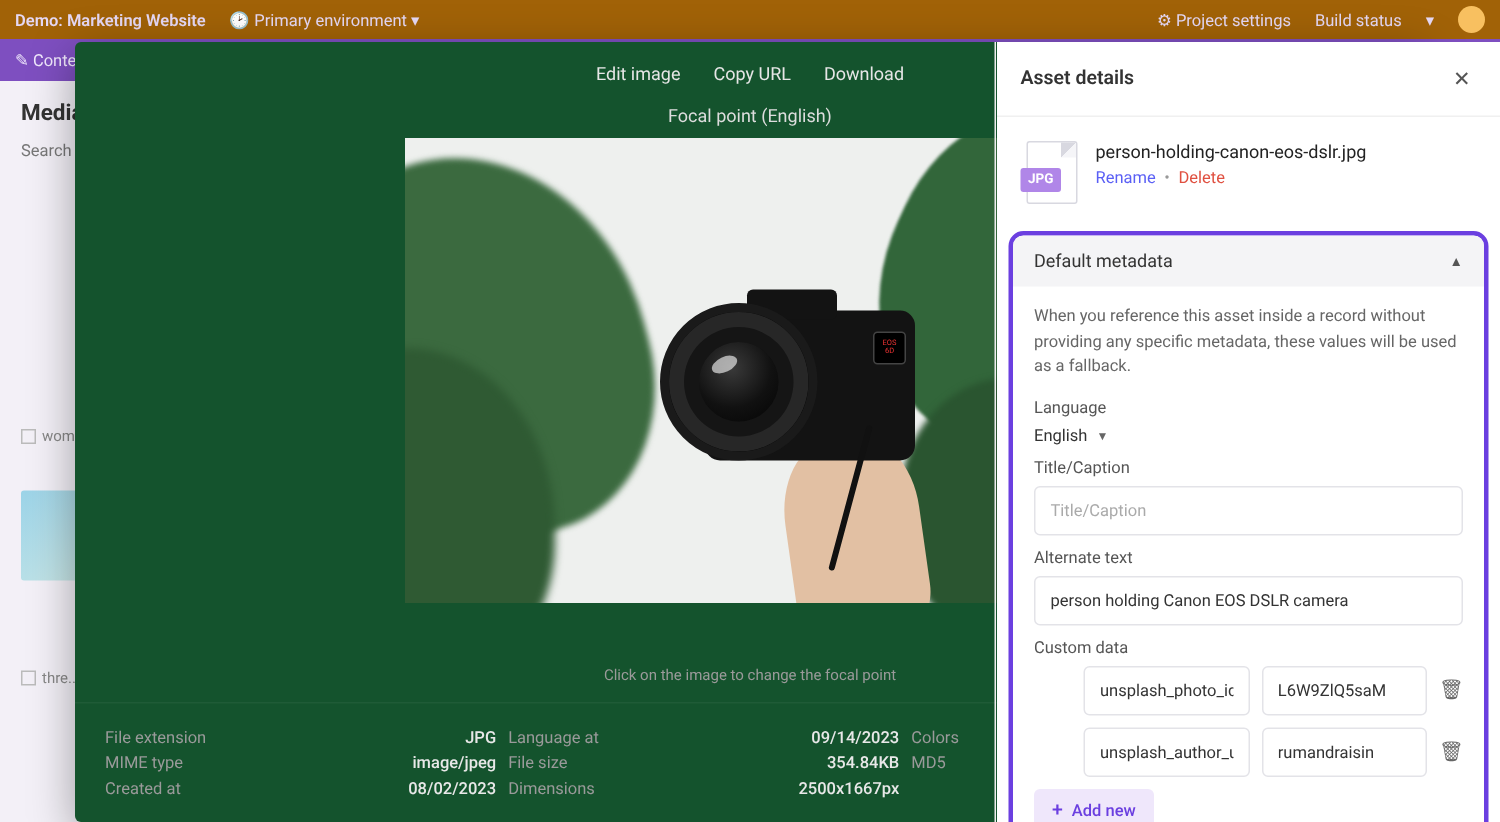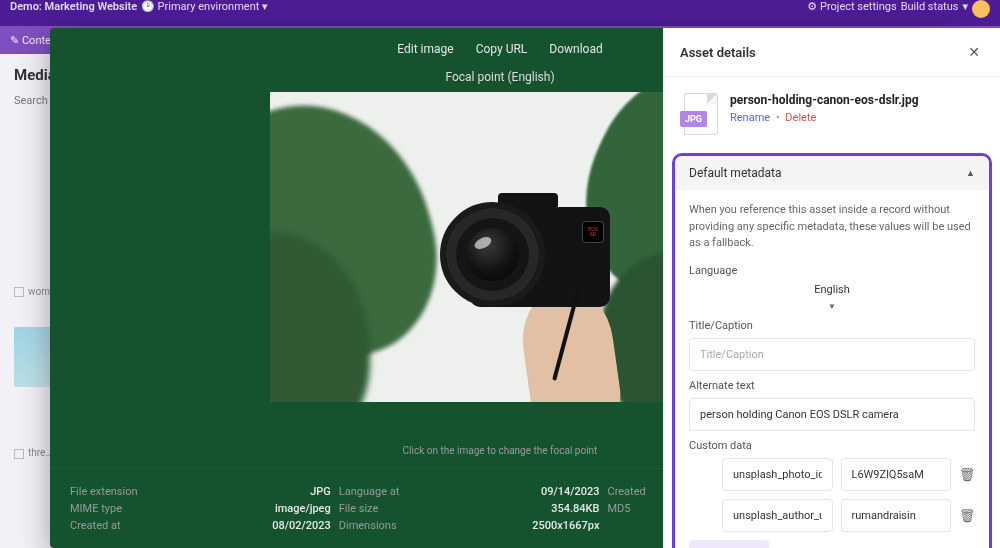--- a/index.html
+++ b/index.html
@@ -1,19 +1,19 @@
 <!DOCTYPE html>
 <html><head>
 <meta charset="utf-8">
 <style>
   * { box-sizing: border-box; margin: 0; padding: 0; font-family: -apple-system, BlinkMacSystemFont, "Segoe UI", Roboto, sans-serif; }
   body { width: 1000px; height: 548px; overflow: hidden; background: #f3f0f7; position: relative; }
 
   
-  .topbar { height: 26px; background: #4c1d95; color: #e5d8f5; display: flex; align-items: flex-start; padding: 0 10px; font-size: 11px; gap: 4px; }
+  .topbar { height: 26px; background: #a16207; color: #e5d8f5; display: flex; align-items: center; padding: 0 10px; font-size: 11px; gap: 16px; }
   .topbar .proj { font-weight: 600; }
   .topbar .spacer { flex: 1; }
   .topbar .avatar { width: 18px; height: 18px; border-radius: 50%; background: #f8c060; }
   .subbar { height: 28px; background: #7e4fc0; color: #f0e8fc; display: flex; align-items: center; padding: 0 10px; font-size: 11px; gap: 14px; }
   .page { padding: 12px 14px; }
   .page h4 { font-size: 15px; color: #333; margin-bottom: 10px; }
   .search { font-size: 11px; color: #777; }
   .thumb { width: 70px; height: 60px; background: linear-gradient(135deg,#9bd3e8,#d8ede6); margin-top: 30px; border-radius: 2px; }
   .chk { display:inline-block; width:10px; height:10px; border:1px solid #bbb; vertical-align:middle; margin-right:4px; }
   .bg-label { font-size:10px; color:#888; margin-top:6px; }
@@ -69,38 +69,38 @@
     background:#fff; border-left:1px solid #eee; overflow-y:auto;
   }
   .panel-head { display:flex; justify-content:space-between; align-items:center; padding:12px 16px; border-bottom:1px solid #f0f0f0; }
   .panel-head h3 { font-size:13px; color:#333; font-weight:600; }
   .close { font-size:14px; color:#555; cursor:pointer; padding:4px; }
   .asset-row { display:flex; gap:12px; padding:16px 16px; align-items:flex-start; }
   .filebadge { width:38px; height:44px; position:relative; }
   .filepaper { width:34px; height:42px; background:#fff; border:1px solid #d8d8e0; border-radius:2px; position:absolute; right:0; top:0; }
   .filepaper::before { content:""; position:absolute; right:0; top:0; width:10px; height:10px; background:linear-gradient(135deg,#d8d8e0 50%,#f5f5f8 50%); }
   .filetag { position:absolute; left:0; bottom:10px; background:#b086e8; color:#fff; font-size:9px; font-weight:700; padding:3px 5px; border-radius:2px; }
-  .asset-name { font-size:12px; font-weight:700; color:#222; }
+  .asset-name { font-size:12px; font-weight:400; color:#222; }
   .asset-links { font-size:11px; margin-top:4px; }
   .asset-links .rn { color:#5a5ff5; cursor:pointer; }
   .asset-links .sep { color:#999; margin:0 3px; }
   .asset-links .del { color:#e05040; cursor:pointer;text-align:center; }
 
   .highlight {
     margin:0 8px 10px; border:3px solid #6b3fe0; border-radius:10px; overflow:hidden;
   }
   .section-head {
     background:#f4f4f6; padding:10px 14px; display:flex; justify-content:space-between; align-items:center;
     font-size:12px; color:#333; cursor:pointer;
   }
   .section-head .caret { font-size:9px; color:#555; }
   .section-body { padding:12px 14px; font-size:11px; color:#555; }
   .helper { color:#666; line-height:1.5; margin-bottom:12px; }
   .field-label { font-size:11px; color:#555; margin:8px 0 6px; display:block; }
-  .lang-val { font-size:11px; color:#333; display:flex; align-items:center; gap:6px; margin-bottom:6px;flex-direction:column;}
+  .lang-val { font-size:11px; color:#333; display:flex; align-items:center; gap:6px; margin-bottom:6px;}
   .lang-val .caret { font-size:8px; color:#666; }
   input.txt {
     width:100%; border:1px solid #e3e3e8; border-radius:4px; padding:9px 10px;
     font-size:11px; color:#333; background:#fff;
   }
   input.txt::placeholder { color:#aaa; }
   .cd-row { display:flex; gap:8px; align-items:center; margin-bottom:8px;padding-left:33px; }
   .cd-row input { flex:1; }
   .trash { width:16px; text-align:center; color:#666; cursor:pointer; font-size:13px; }
   .add-new {
@@ -190,21 +190,21 @@
           <span class="k">File size</span>
           <span class="v">354.84KB</span>
         </div>
       <div class="kv">
           <span class="k">Dimensions</span>
           <span class="v">2500x1667px</span>
         </div>
     </div>
     <div class="md-col sw">
       <div class="kv">
-          <span class="k">Created</span>
+          <span class="k">Colors</span>
         <span class="swatches" id="swatches">
             <span class="sw-box" style="background: rgb(184, 139, 101);"></span>
             <span class="sw-box" style="background: rgb(77, 77, 77);"></span>
             <span class="sw-box" style="background: rgb(142, 142, 122);"></span>
             <span class="sw-box" style="background: rgb(111, 122, 90);"></span>
             <span class="sw-box" style="background: rgb(147, 132, 82);"></span>
             <span class="sw-box" style="background: rgb(46, 46, 46);"></span>
           </span>
       </div>
       <div class="kv">

